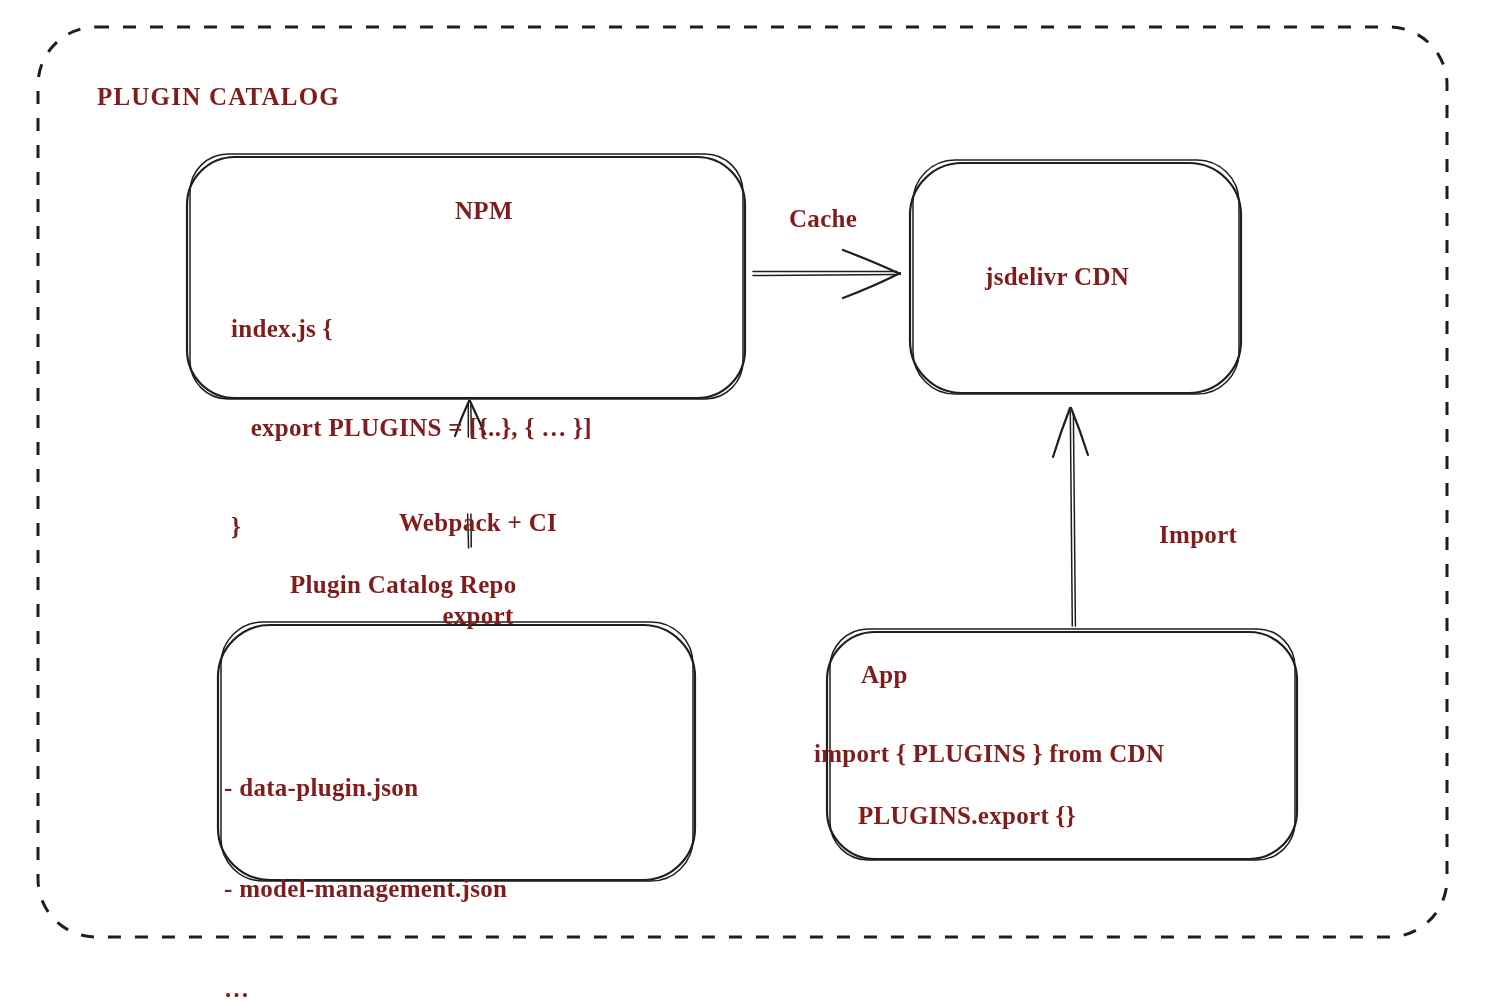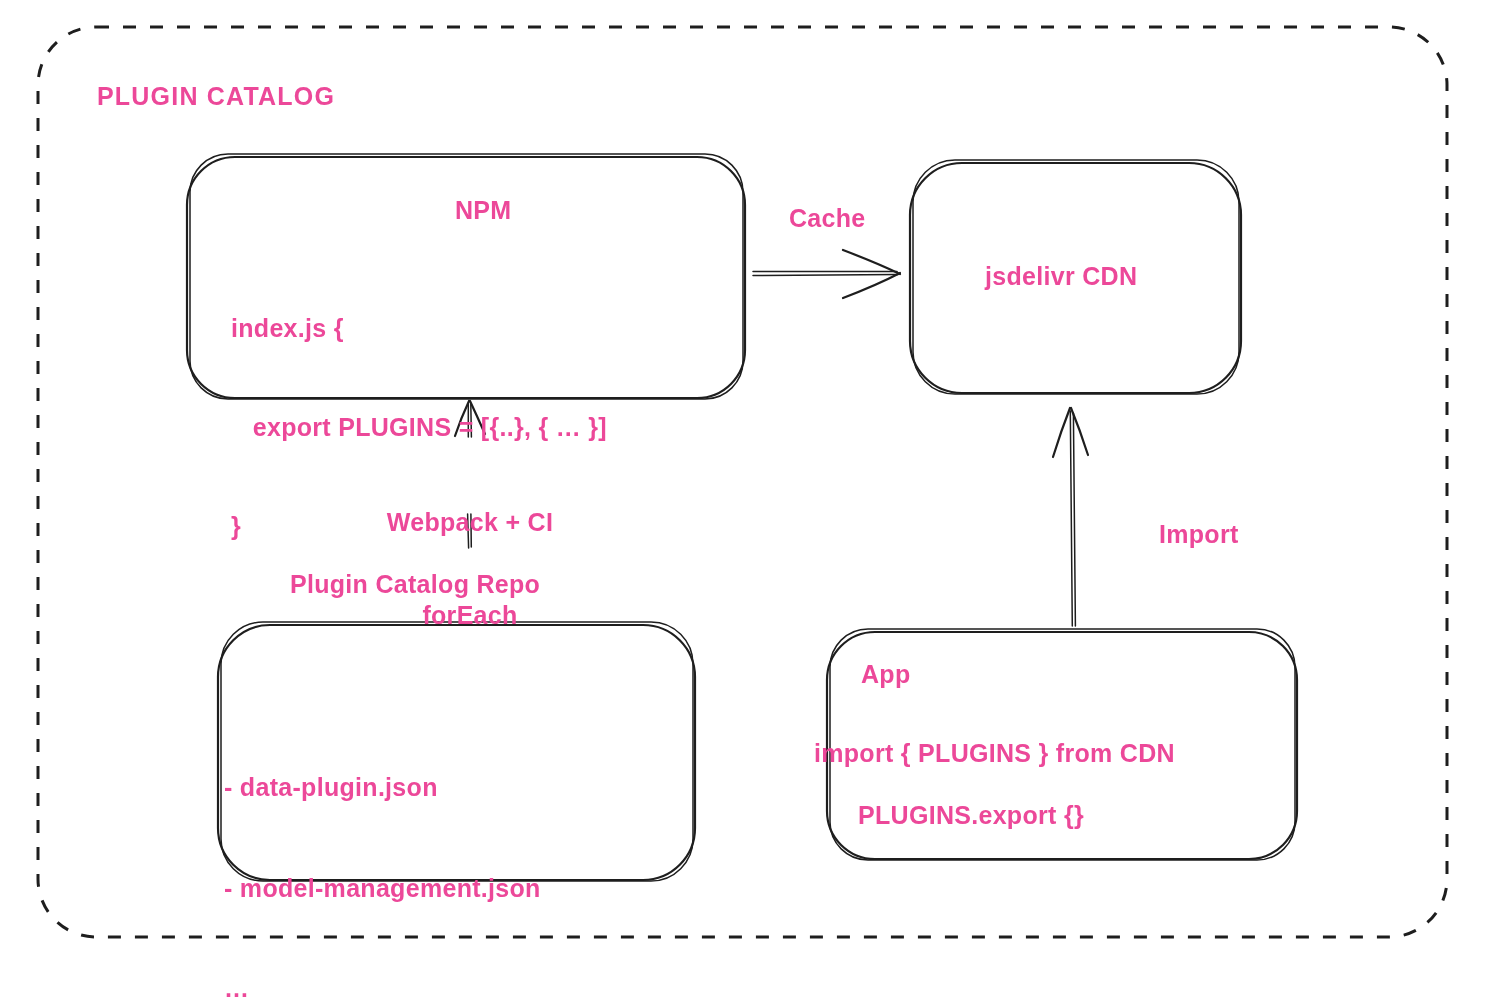--- a/index.html
+++ b/index.html
@@ -1,37 +1,37 @@
 <!DOCTYPE html>
 <html><head>
 <meta charset="utf-8">
 <style>
   html,body{margin:0;padding:0;background:#ffffff;}
   .canvas{
     position:relative;
     width:1506px;height:1002px;
     background:#ffffff;
-    font-family:Liberation Sans, sans-serif;
-    color:#ec4899;
+    font-family:Liberation Serif, serif;
+    color:#7f1d1d;
     overflow:hidden;
   }
   svg.layer{position:absolute;left:0;top:0;}
   .s1{stroke:#1e1e1e;stroke-width:1.5;fill:none;stroke-linecap:round;}
   .s2{stroke:#1e1e1e;stroke-width:2.2;fill:none;stroke-linecap:round;}
   .dashed{stroke:#1e1e1e;stroke-width:3;fill:none;stroke-dasharray:13 14;}
   .txt{
     position:absolute;
     font-weight:bold;
     font-size:25px;
     line-height:33px;
     letter-spacing:0.3px;
     white-space:pre;
   }
   .title-lg{font-size:25px;letter-spacing:1.2px;}
-  .center{text-align:center;}
+  .center{text-align:center;margin-left:8px;}
 </style>
 </head>
 <body>
 
 <div class="canvas">
 
   <svg class="layer" width="1506" height="1002" viewBox="0 0 1506 1002">
 
     <g>
       <rect class="dashed" x="38" y="27" width="1409" height="910" rx="58"></rect>
@@ -89,21 +89,21 @@
     <div>   export PLUGINS = [{..}, { … }]</div>
     <div>}</div>
   </div>
 
   <div class="txt" style="left:789px;top:202px;">Cache</div>
 
   <div class="txt" style="left:985px;top:260px;">jsdelivr CDN</div>
 
   <div class="txt center" style="left:375px;top:445px;width:190px;line-height:31px;">
     <div>Webpack + CI</div>
-    <div>forEach</div>
+    <div>export</div>
   </div>
 
   <div class="txt" style="left:290px;top:568px;">Plugin Catalog Repo</div>
   <div class="txt" style="left:224px;top:704px;line-height:33.5px;">
     <div>- data-plugin.json</div>
     <div>- model-management.json</div>
     <div>…</div>
   </div>
 
   <div class="txt" style="left:1159px;top:518px;">Import</div>

